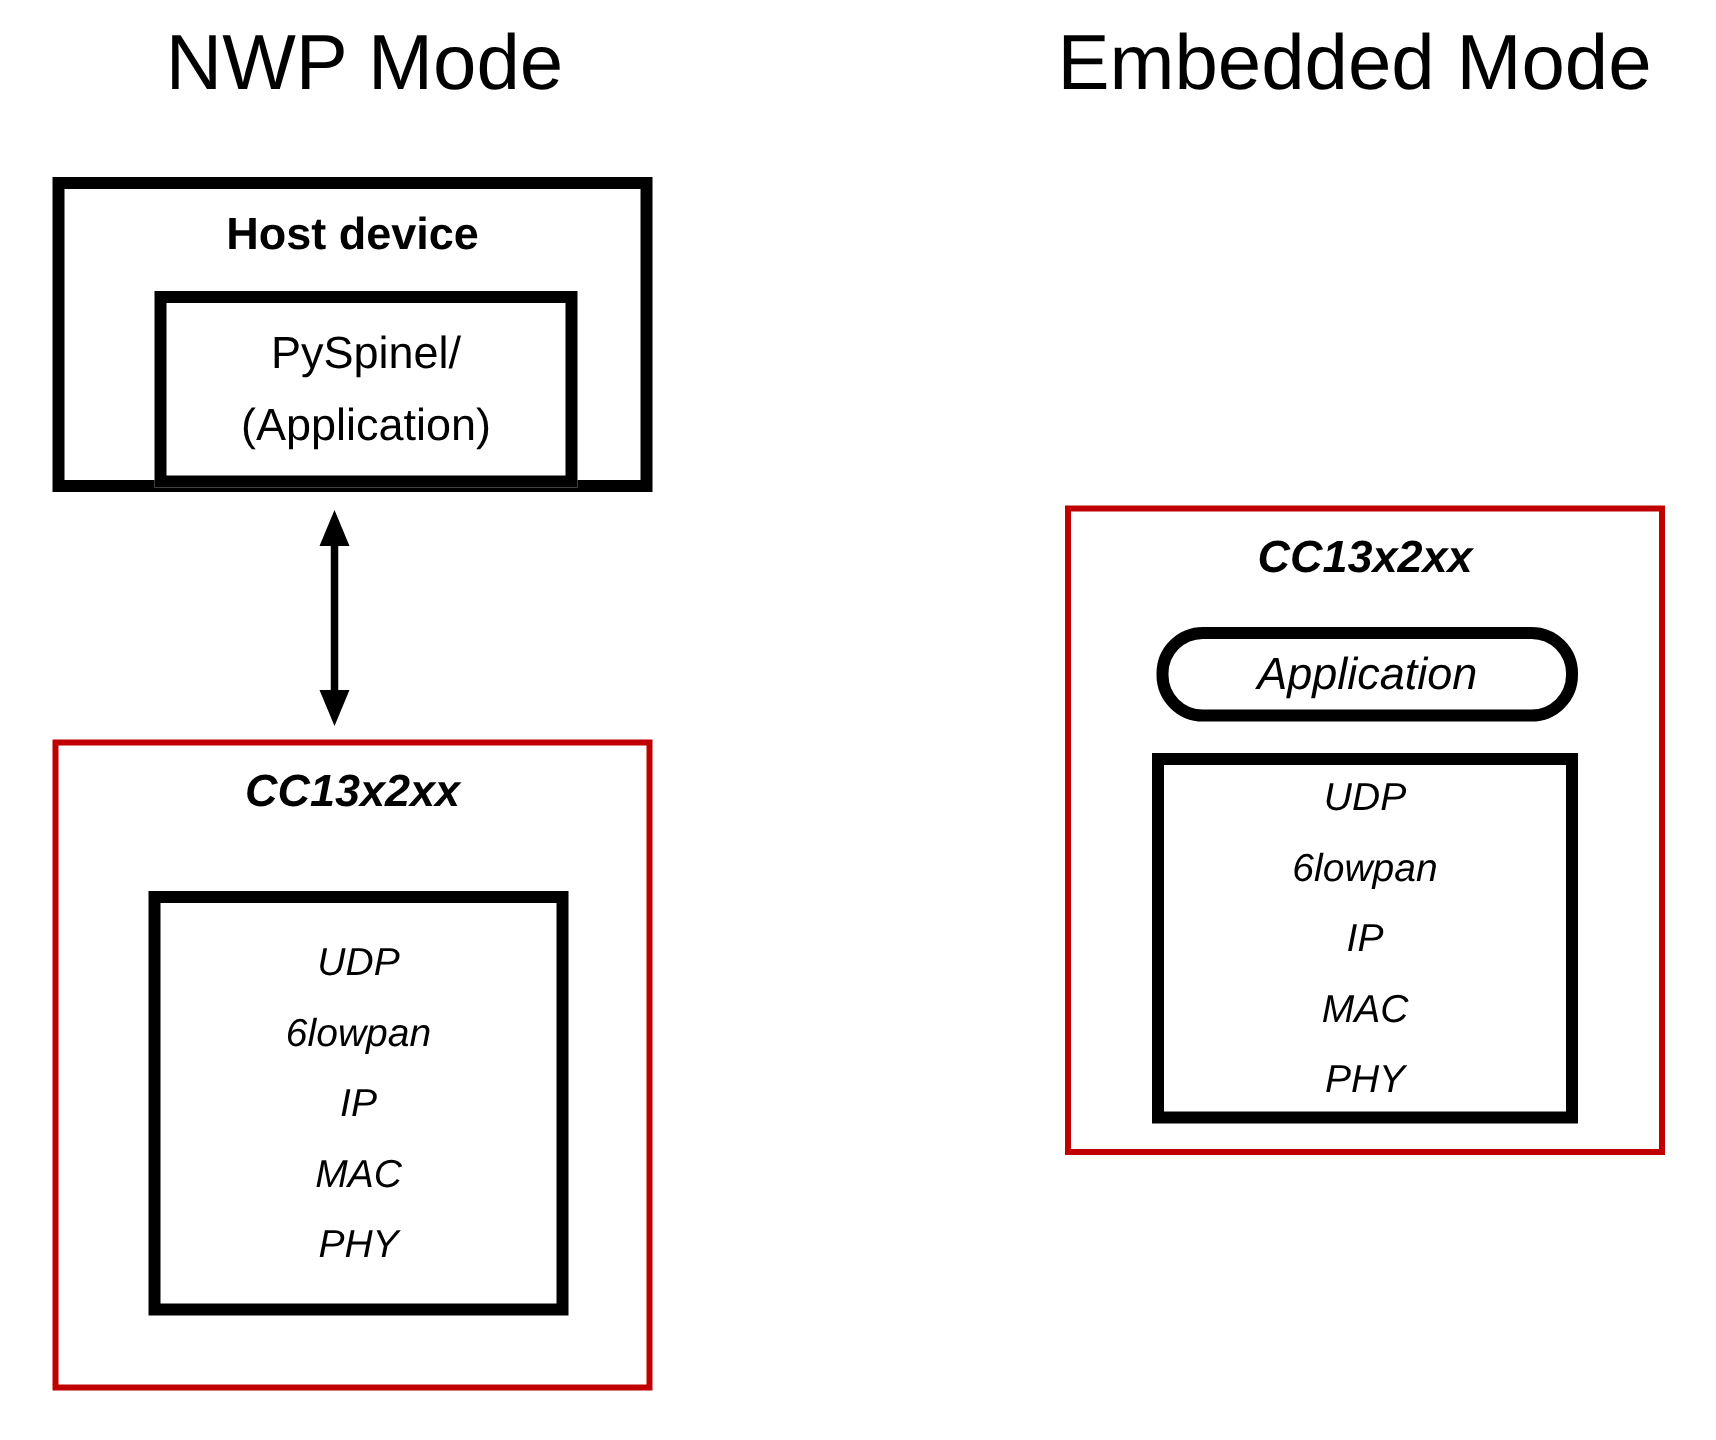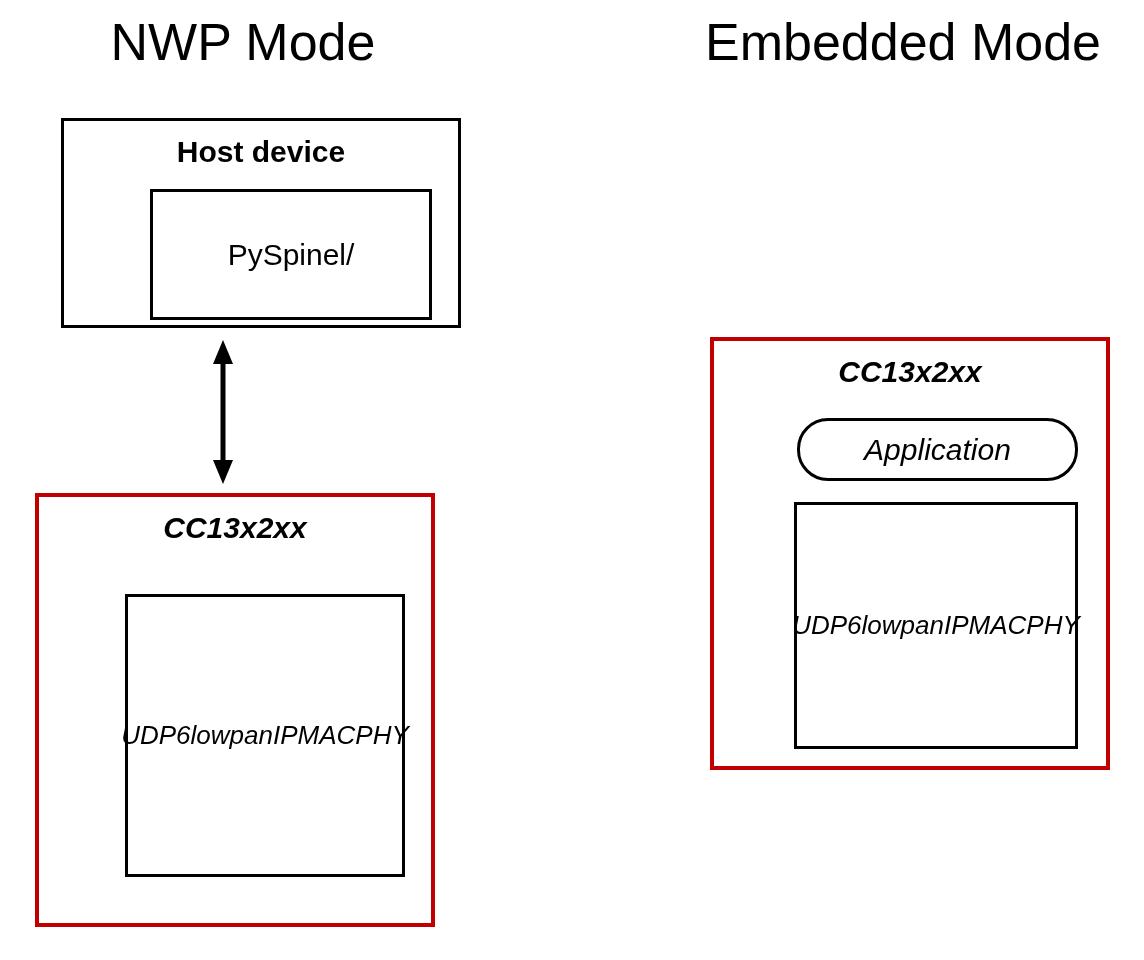--- a/index.html
+++ b/index.html
@@ -27,41 +27,41 @@
     font-weight: 400;
     letter-spacing: 0px;
     color: #000000;
     white-space: nowrap;
   }
   .mode-title.left  { left: 0px; }
   .mode-title.right { left: 660px; }
 
   .gray-box {
     position: absolute;
-    border: 3px solid #000000;
+    border: 8px solid #000000;
     background: #ffffff;
-    margin-left: 26px;
   }
   .red-box {
     position: absolute;
     border: 4px solid #c00000;
     background: #ffffff;
     font-style: italic;
   }
   .box-heading {
     display: block;
     width: 100%;
     text-align: center;
     font-weight: 700;
     font-size: 30px;
     margin-top: 14px;
     white-space: nowrap;
   }
   .center-flex {
     display: flex;
+    flex-direction: column;
     align-items: center;
     justify-content: center;
     text-align: center;
   }
   .body-text {
     font-size: 30px;
     line-height: 48px;
     white-space: nowrap;
   }
   .stack-text {
@@ -99,20 +99,21 @@
 <body>
 
 <div class="canvas">
 
   <div class="mode-title left">NWP Mode</div>
 
   <div class="gray-box" id="host-box">
     <span class="box-heading">Host device</span>
     <div class="gray-box center-flex" id="pyspinel-box">
       <span class="body-text">PySpinel/</span>
+      <span class="body-text">(Application)</span>
     </div>
   </div>
 
   <svg id="spinel-arrow" viewBox="0 0 36 144">
     <line x1="18" y1="16" x2="18" y2="128" stroke="#000000" stroke-width="5"></line>
     <polygon points="18,0 28,24 8,24" fill="#000000"></polygon>
     <polygon points="18,144 28,120 8,120" fill="#000000"></polygon>
   </svg>
 
 

